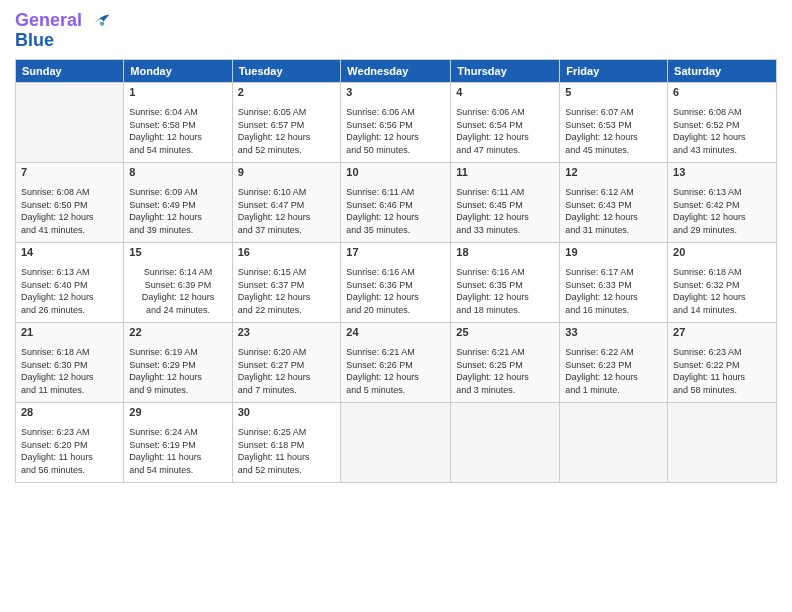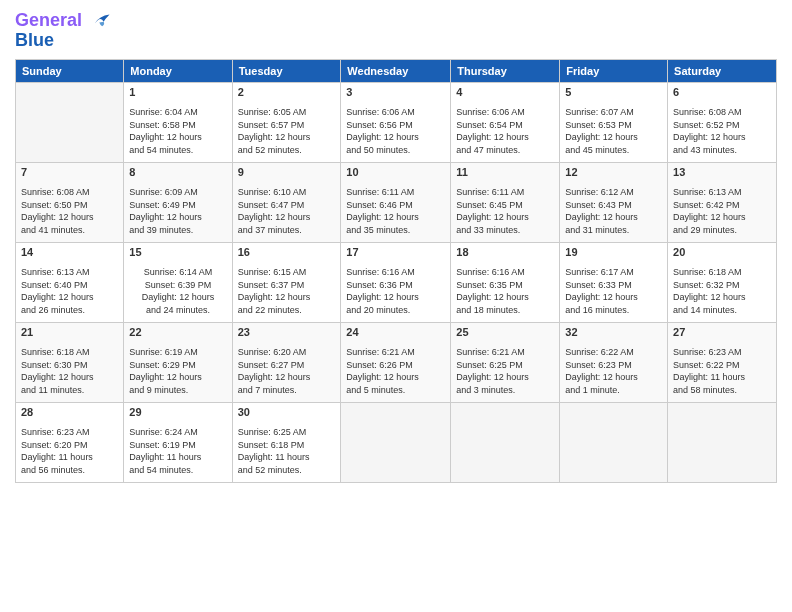--- a/index.html
+++ b/index.html
@@ -300,21 +300,21 @@
 and 5 minutes.</div>
           </td>
           <td>
             <div class="day-num">25</div>
             <div class="day-info" style="white-space: pre-line;">Sunrise: 6:21 AM
 Sunset: 6:25 PM
 Daylight: 12 hours
 and 3 minutes.</div>
           </td>
           <td>
-            <div class="day-num">32</div>
+            <div class="day-num">33</div>
             <div class="day-info" style="white-space: pre-line;">Sunrise: 6:22 AM
 Sunset: 6:23 PM
 Daylight: 12 hours
 and 1 minute.</div>
           </td>
           <td>
             <div class="day-num">27</div>
             <div class="day-info" style="white-space: pre-line;">Sunrise: 6:23 AM
 Sunset: 6:22 PM
 Daylight: 11 hours

